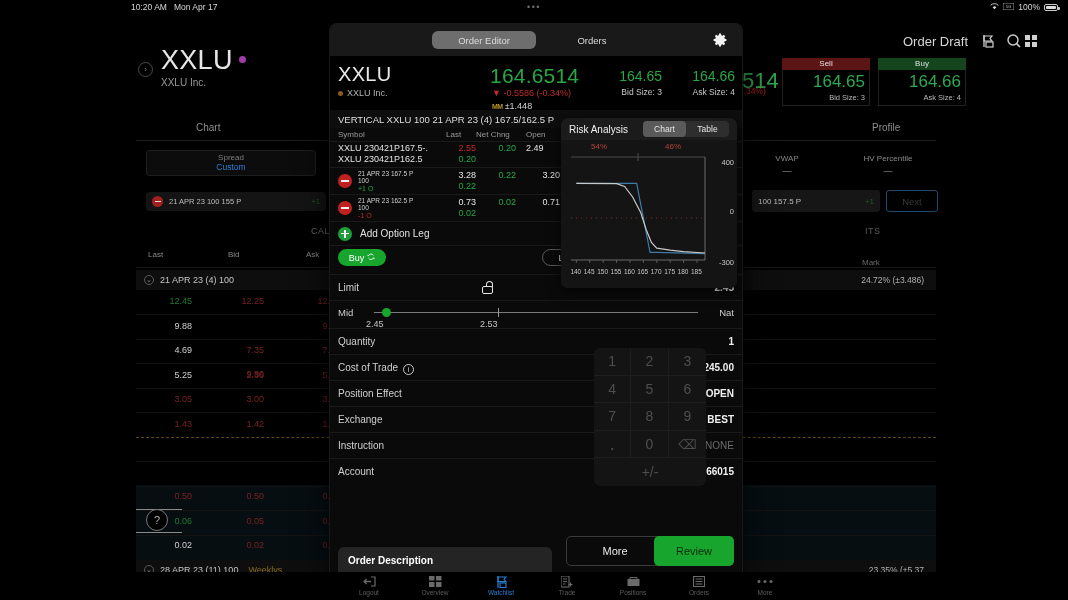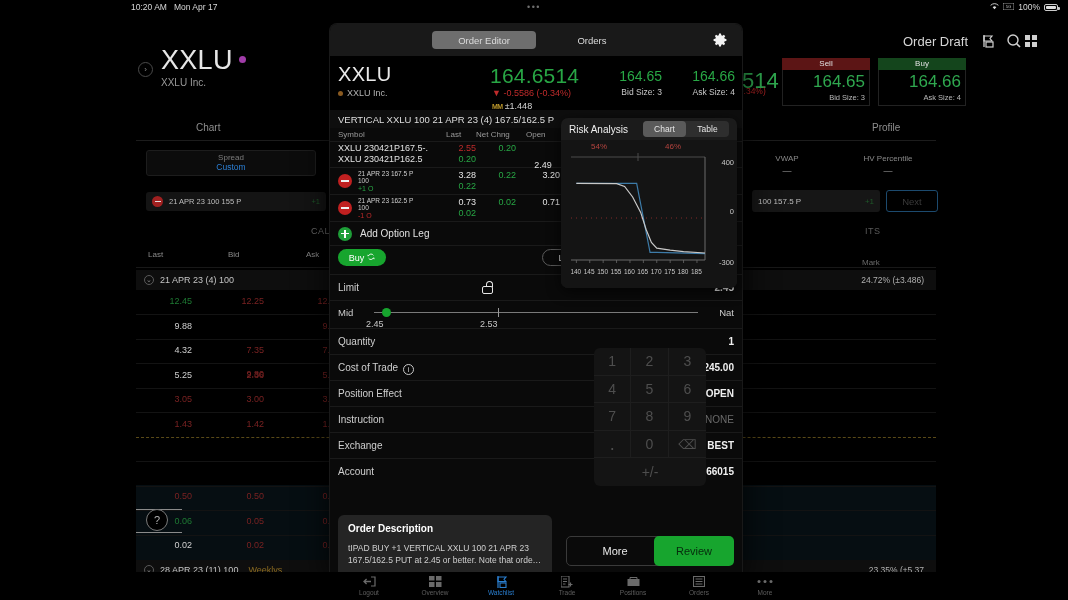--- a/index.html
+++ b/index.html
@@ -97,21 +97,21 @@
   .bg-chg { position:absolute; left:736px; top:72px; font-size:8.5px; color:#b02323; }
 
   
   .modal { position:absolute; left:330px; top:24px; width:412px; height:552px;
      background:#0a0a0a; border-radius:7px 7px 0 0; overflow:hidden;
      box-shadow:0 0 0 1px #191919, 0 6px 34px rgba(0,0,0,.85); }
 
   .seg-bar { height:32px; background:#191919; display:flex; align-items:center; position:relative; }
   .seg { position:absolute; height:18px; border-radius:4px; font-size:9.5px; display:flex;
      align-items:center; justify-content:center; color:#dcdcdc; }
-  .seg.active { background:#6e6e6e; }
+  .seg.active { background:#6e6e6e;border-radius:6px; }
   .gear { position:absolute; right:14px; top:8px; width:16px; height:16px; }
 
   .q-head { height:54px; padding:7px 10px 0 8px; position:relative; background:#000; }
   .q-sym { font-size:20px; color:#e9e9e9; letter-spacing:.3px; }
   .q-sub { font-size:9px; color:#b4b4b4; margin-top:2px; }
   .q-sub .d { display:inline-block; width:5px;height:5px;border-radius:50%;background:#8a5a20;margin-right:4px; }
   .q-last { position:absolute; left:160px; top:8px; font-size:21px; color:#28a745; letter-spacing:.2px; }
   .q-chg { position:absolute; left:162px; top:32px; font-size:9px; color:#c02b2b; }
   .q-imp { position:absolute; left:162px; top:45px; font-size:9px; color:#d6d6d6; }
   .q-imp .mm { color:#b9952a; font-size:7px; font-weight:bold; letter-spacing:-.5px; margin-right:2px; }
@@ -124,21 +124,21 @@
      font-size:9.5px; color:#dedede; }
   .legs-hdr { height:14px; position:relative; font-size:8px; color:#9a9a9a; border-bottom:1px solid #1a1a1a; }
   .legs-hdr span { position:absolute; top:2px; }
 
   .spread-row { position:relative; height:26px; border-bottom:1px solid #1a1a1a; padding-top:2px; }
   .spread-row .s1 { position:absolute; left:8px; top:1px; font-size:9px; color:#e2e2e2; }
   .spread-row .s2 { position:absolute; left:8px; top:12px; font-size:9px; color:#e2e2e2; }
   .spread-row .l-a { position:absolute; left:112px; top:1px; width:34px; text-align:right; font-size:9px; color:#c02b2b; }
   .spread-row .l-b { position:absolute; left:112px; top:12px; width:34px; text-align:right; font-size:9px; color:#28a745; }
   .spread-row .nc { position:absolute; left:152px; top:1px; width:34px; text-align:right; font-size:9px; color:#28a745; }
-  .spread-row .op { position:absolute; left:196px; top:18px; width:34px; text-align:center; font-size:9px; color:#e2e2e2; }
+  .spread-row .op { position:absolute; left:196px; top:1px; width:34px; text-align:left; font-size:9px; color:#e2e2e2; }
   .spread-row .sz { position:absolute; right:6px; top:13px; font-size:7.5px; color:#8a8a8a; }
 
   .leg-row { position:relative; height:27px; border-bottom:1px solid #1a1a1a; }
   .leg-row .ic { position:absolute; left:8px; top:6px; width:14px; height:14px; border-radius:50%;
       background:#c02020; display:flex; align-items:center; justify-content:center; }
   .leg-row .ic i { display:block; width:8px; height:1.6px; background:#f0f0f0; }
   .leg-row .t1 { position:absolute; left:28px; top:2px; font-size:6.5px; color:#d0d0d0; }
   .leg-row .t2 { position:absolute; left:28px; top:9px; font-size:6.5px; color:#d0d0d0; }
   .leg-row .t3 { position:absolute; left:28px; top:17px; font-size:7px; }
   .leg-row .la { position:absolute; left:112px; top:2px; width:34px; text-align:right; font-size:9px; color:#e4e4e4; }
@@ -360,21 +360,21 @@
         <div class="rowline" style="top: 300px;"></div>
         <div class="opt-row" style="top: 300.5px;">
           <span class="c" style="left: 12px; width: 44px; top: 6px; color: rgb(207, 207, 207);">9.88</span>
           <span class="c" style="left: 84px; width: 44px; top: 6px; color: rgb(122, 34, 34); margin-top: 48px;">9.80</span>
           <span class="c" style="left: 160px; width: 44px; top: 6px; color: rgb(122, 34, 34);">9.95</span>
           <span class="c" style="left: 236px; width: 52px; top: 6px; color: rgb(122, 34, 34);">-4.82%</span>
           <span class="c" style="left: 322px; width: 30px; top: 6px; color: rgb(122, 34, 34);">9.</span>
         </div>
         <div class="rowline" style="top: 324.5px;"></div>
         <div class="opt-row" style="top: 325px;">
-          <span class="c" style="left: 12px; width: 44px; top: 6px; color: rgb(207, 207, 207);">4.32</span>
+          <span class="c" style="left: 12px; width: 44px; top: 6px; color: rgb(207, 207, 207);">4.69</span>
           <span class="c" style="left: 84px; width: 44px; top: 6px; color: rgb(122, 34, 34);">7.35</span>
           <span class="c" style="left: 160px; width: 44px; top: 6px; color: rgb(122, 34, 34);">7.55</span>
           <span class="c" style="left: 236px; width: 52px; top: 6px; color: rgb(122, 34, 34);">-6.29%</span>
           <span class="c" style="left: 322px; width: 30px; top: 6px; color: rgb(122, 34, 34);">7.</span>
         </div>
         <div class="rowline" style="top: 349px;"></div>
         <div class="opt-row" style="top: 349.5px;">
           <span class="c" style="left: 12px; width: 44px; top: 6px; color: rgb(207, 207, 207);">5.25</span>
           <span class="c" style="left: 84px; width: 44px; top: 6px; color: rgb(122, 34, 34);">2.36</span>
           <span class="c" style="left: 160px; width: 44px; top: 6px; color: rgb(122, 34, 34);">5.20</span>
@@ -585,35 +585,34 @@
 
     <div class="frow">
       <span class="k"><span>Cost of Trade</span><span class="info-ic">i</span></span>
       <span class="v">$245.00</span>
     </div>
     <div class="frow">
       <span class="k">Position Effect</span>
       <span class="v">TO OPEN</span>
     </div>
     <div class="frow">
+      <span class="k">Exchange</span>
+      <span class="v">BEST</span>
+    </div>
+    <div class="frow">
       <span class="k">Instruction</span>
       <span class="v dim">NONE</span>
-    </div>
-    <div class="frow">
-      <span class="k">Exchange</span>
-      <span class="v">BEST</span>
     </div>
     <div class="frow">
       <span class="k">Account</span>
       <span class="v">84266015</span>
     </div>
 
     <div class="od-card">
       <div class="t">Order Description</div>
-      <div class="b">tIPAD BUY +1 VERTICAL XXLU 100 21 APR 23 167.5/162.5 PUT at 2.45 or better. Note that orde…</div>
     </div>
   </div>
 
   <div class="risk">
     <div class="risk-hd">
       <span class="t">Risk Analysis</span>
       <div class="risk-seg">
         <div class="on">Chart</div>
         <div>Table</div>
       </div>

